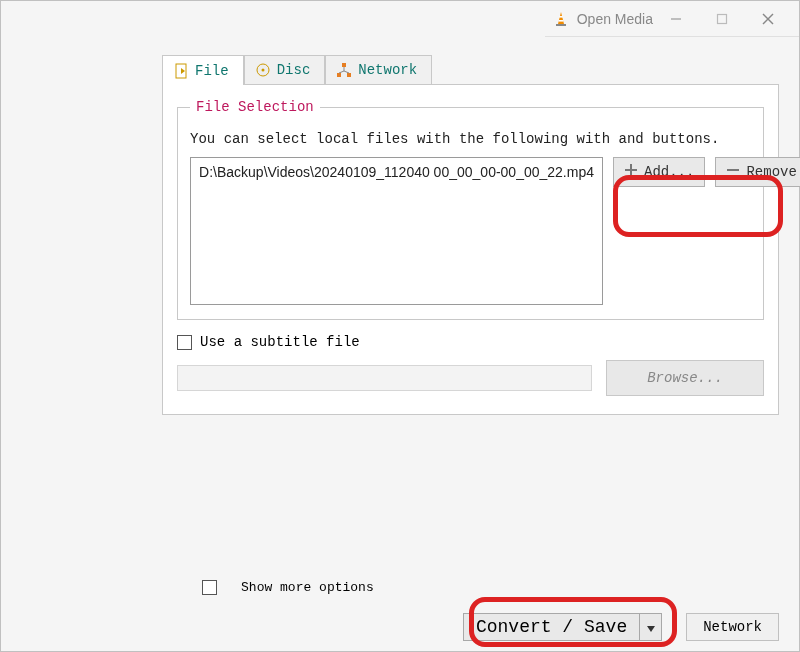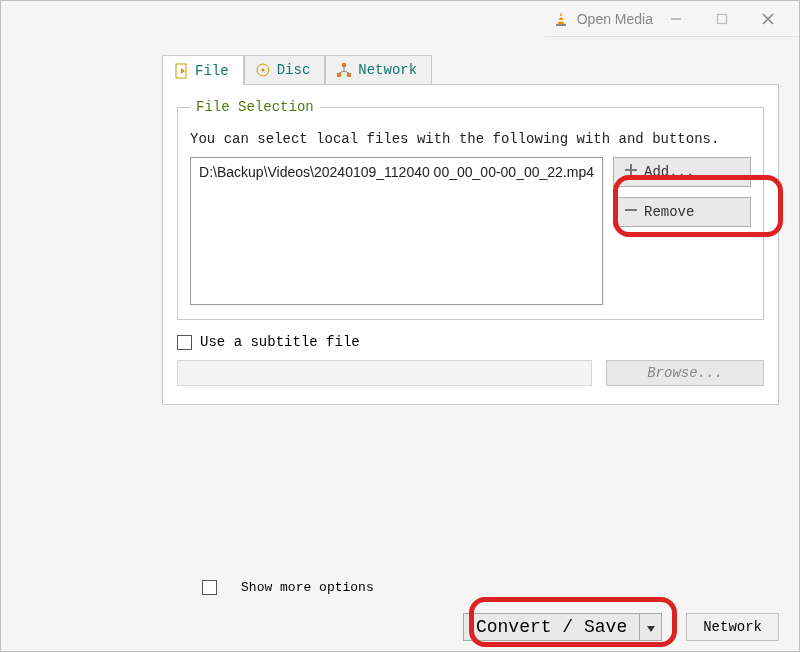--- a/index.html
+++ b/index.html
@@ -86,21 +86,21 @@
   }
   fieldset {
     border: 1px solid #c8c8c8;
     margin: 0 0 14px 0;
     padding: 12px 12px 14px 12px;
   }
   legend {
     font-family: "Courier New", monospace;
     font-size: 14px;
     padding: 0 6px;
-    color: #4d7c0f;
+    color: #be185d;
   }
   .help-text {
     font-family: "Courier New", monospace;
     font-size: 14px;
     margin: 4px 0 10px 0;
     color: #222;
   }
   .file-row {
     display: flex;
     gap: 10px;
@@ -113,21 +113,21 @@
     border: 1px solid #9a9a9a;
     background: #fff;
     padding: 6px 8px;
     font-family: "Segoe UI", Arial, sans-serif;
     font-size: 14px;
     color: #222;
     overflow: auto;
   }
   .side-buttons {
     display: flex;
-    flex-direction: column;
+    flex-direction: row;
     gap: 10px;
     width: 138px;
   }
   .btn {
     border: 1px solid #b0b0b0;
     background: #e9e9e9;
     padding: 6px 10px;
     font-family: "Courier New", monospace;
     font-size: 14px;
     color: #333;
@@ -157,21 +157,21 @@
     align-items: center;
   }
   .subtitle-input {
     flex: 1;
     height: 26px;
     border: 1px solid #d6d6d6;
     background: #f3f3f3;
   }
   .browse-btn {
     width: 158px;
-    height: 26px;
+    height: 36px;
     border: 1px solid #c8c8c8;
     background: #e8e8e8;
     color: #888;
     font-family: "Courier New", monospace;
     font-size: 14px;
     font-style: italic;
     display:flex;align-items:center;justify-content:center;
   }
   .footer {
     margin-top: auto;

